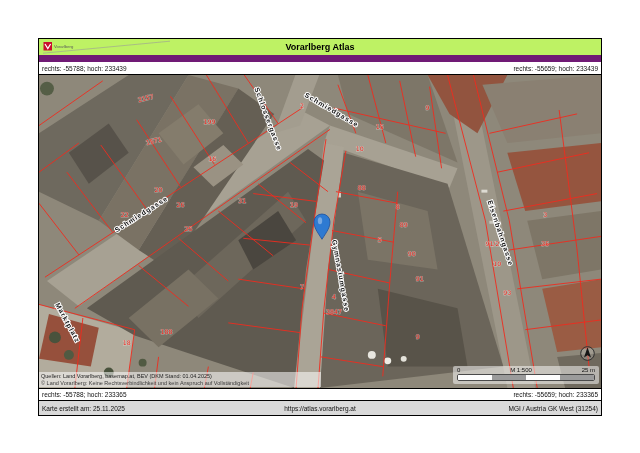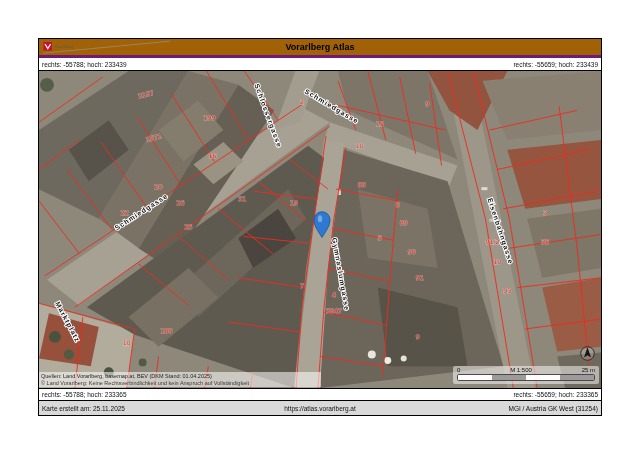--- a/index.html
+++ b/index.html
@@ -2,21 +2,21 @@
 <html><head>
 <meta charset="utf-8">
 <style>
   html,body{margin:0;padding:0;background:#fff;}
   .canvas{position:relative;width:640px;height:453px;background:#ffffff;overflow:hidden;
           font-family:"Liberation Sans","DejaVu Sans",sans-serif;}
   .sheet{position:absolute;left:38px;top:38px;width:564px;height:378px;
          border:1px solid #000;box-sizing:border-box;background:#fff;
          display:flex;flex-direction:column;}
   
-  .header{position:relative;height:16px;border-bottom:3px solid #701a75;flex:0 0 16px;background:#a16207;}
+  .header{position:relative;height:16px;border-bottom:7px solid #701a75;flex:0 0 16px;background:#bef264;}
   .logo{position:absolute;left:3px;top:1px;width:170px;height:14px;}
   .title{position:absolute;left:0;right:0;top:0;bottom:0;display:flex;align-items:center;justify-content:center;
          font-size:9px;font-weight:bold;color:#000;}
   
   .coordbar{height:13px;flex:0 0 13px;display:flex;align-items:center;justify-content:space-between;
             padding:0 3px;font-size:6.5px;color:#111;background:#fff;box-sizing:border-box;}
   .coordbar.top{border-bottom:1px solid #000;}
   .coordbar.bottom{flex:0 0 12px;height:12px;border-top:1px solid #000;}
   
   .map{position:relative;flex:1 1 auto;overflow:hidden;background:#8e887a;}

